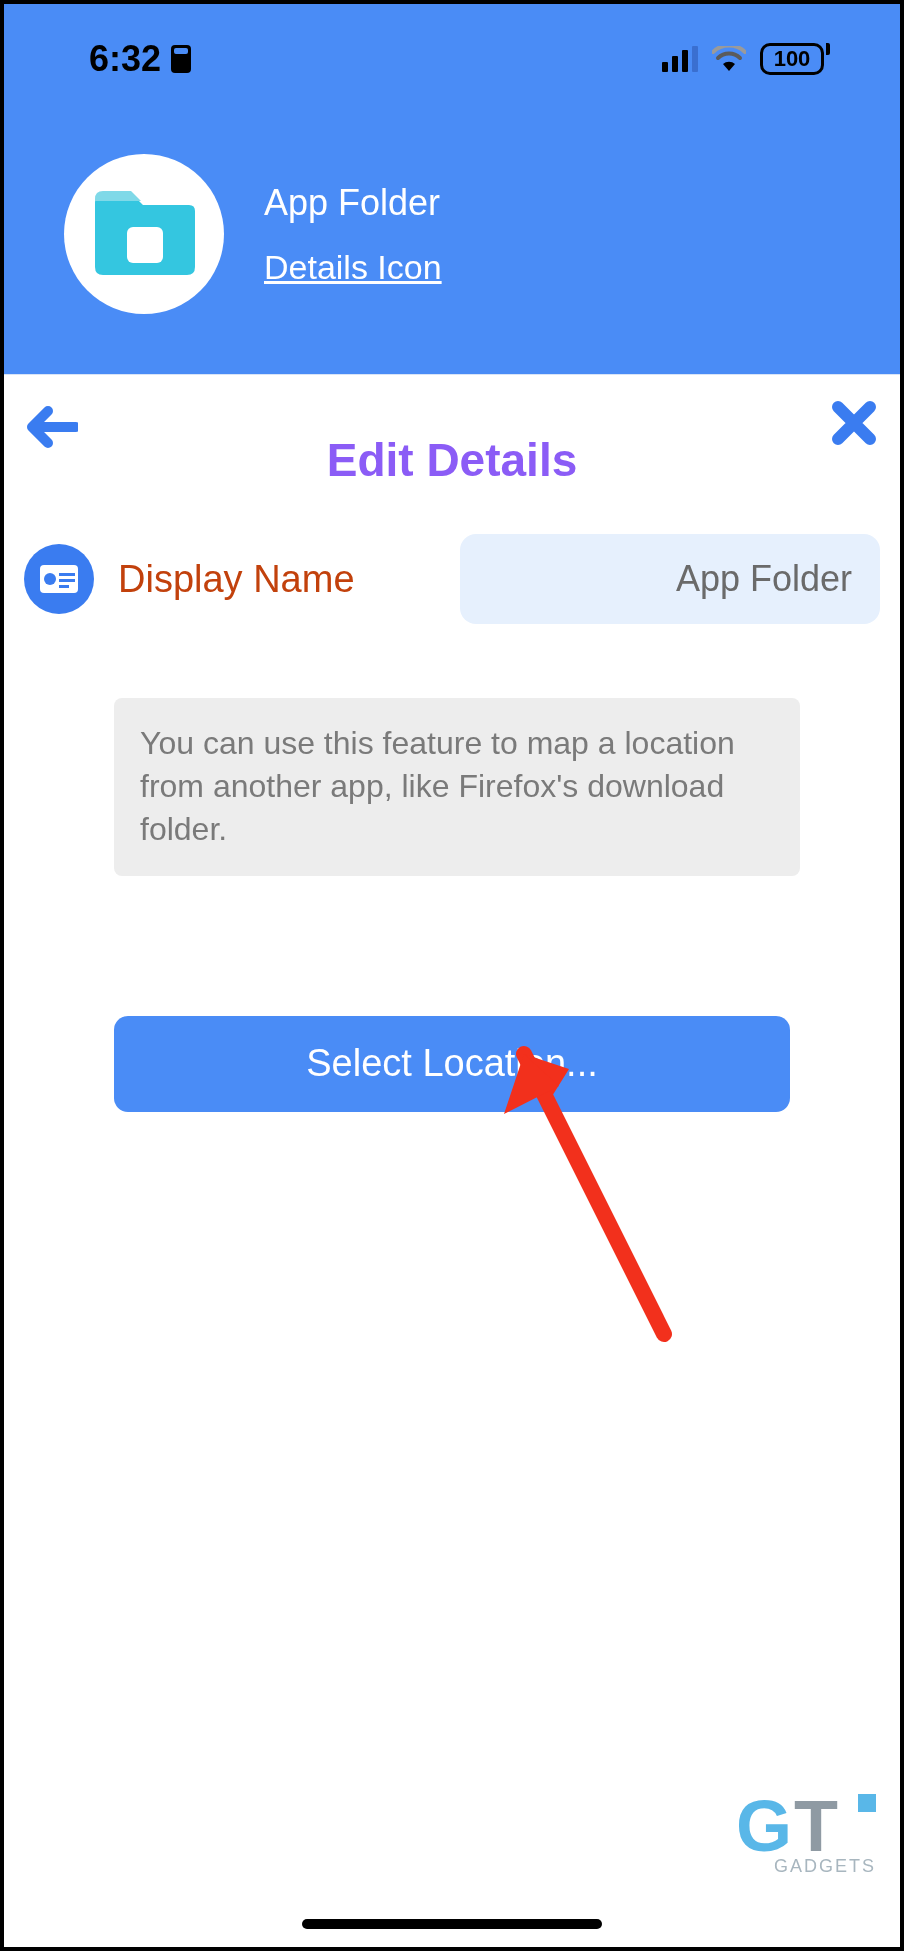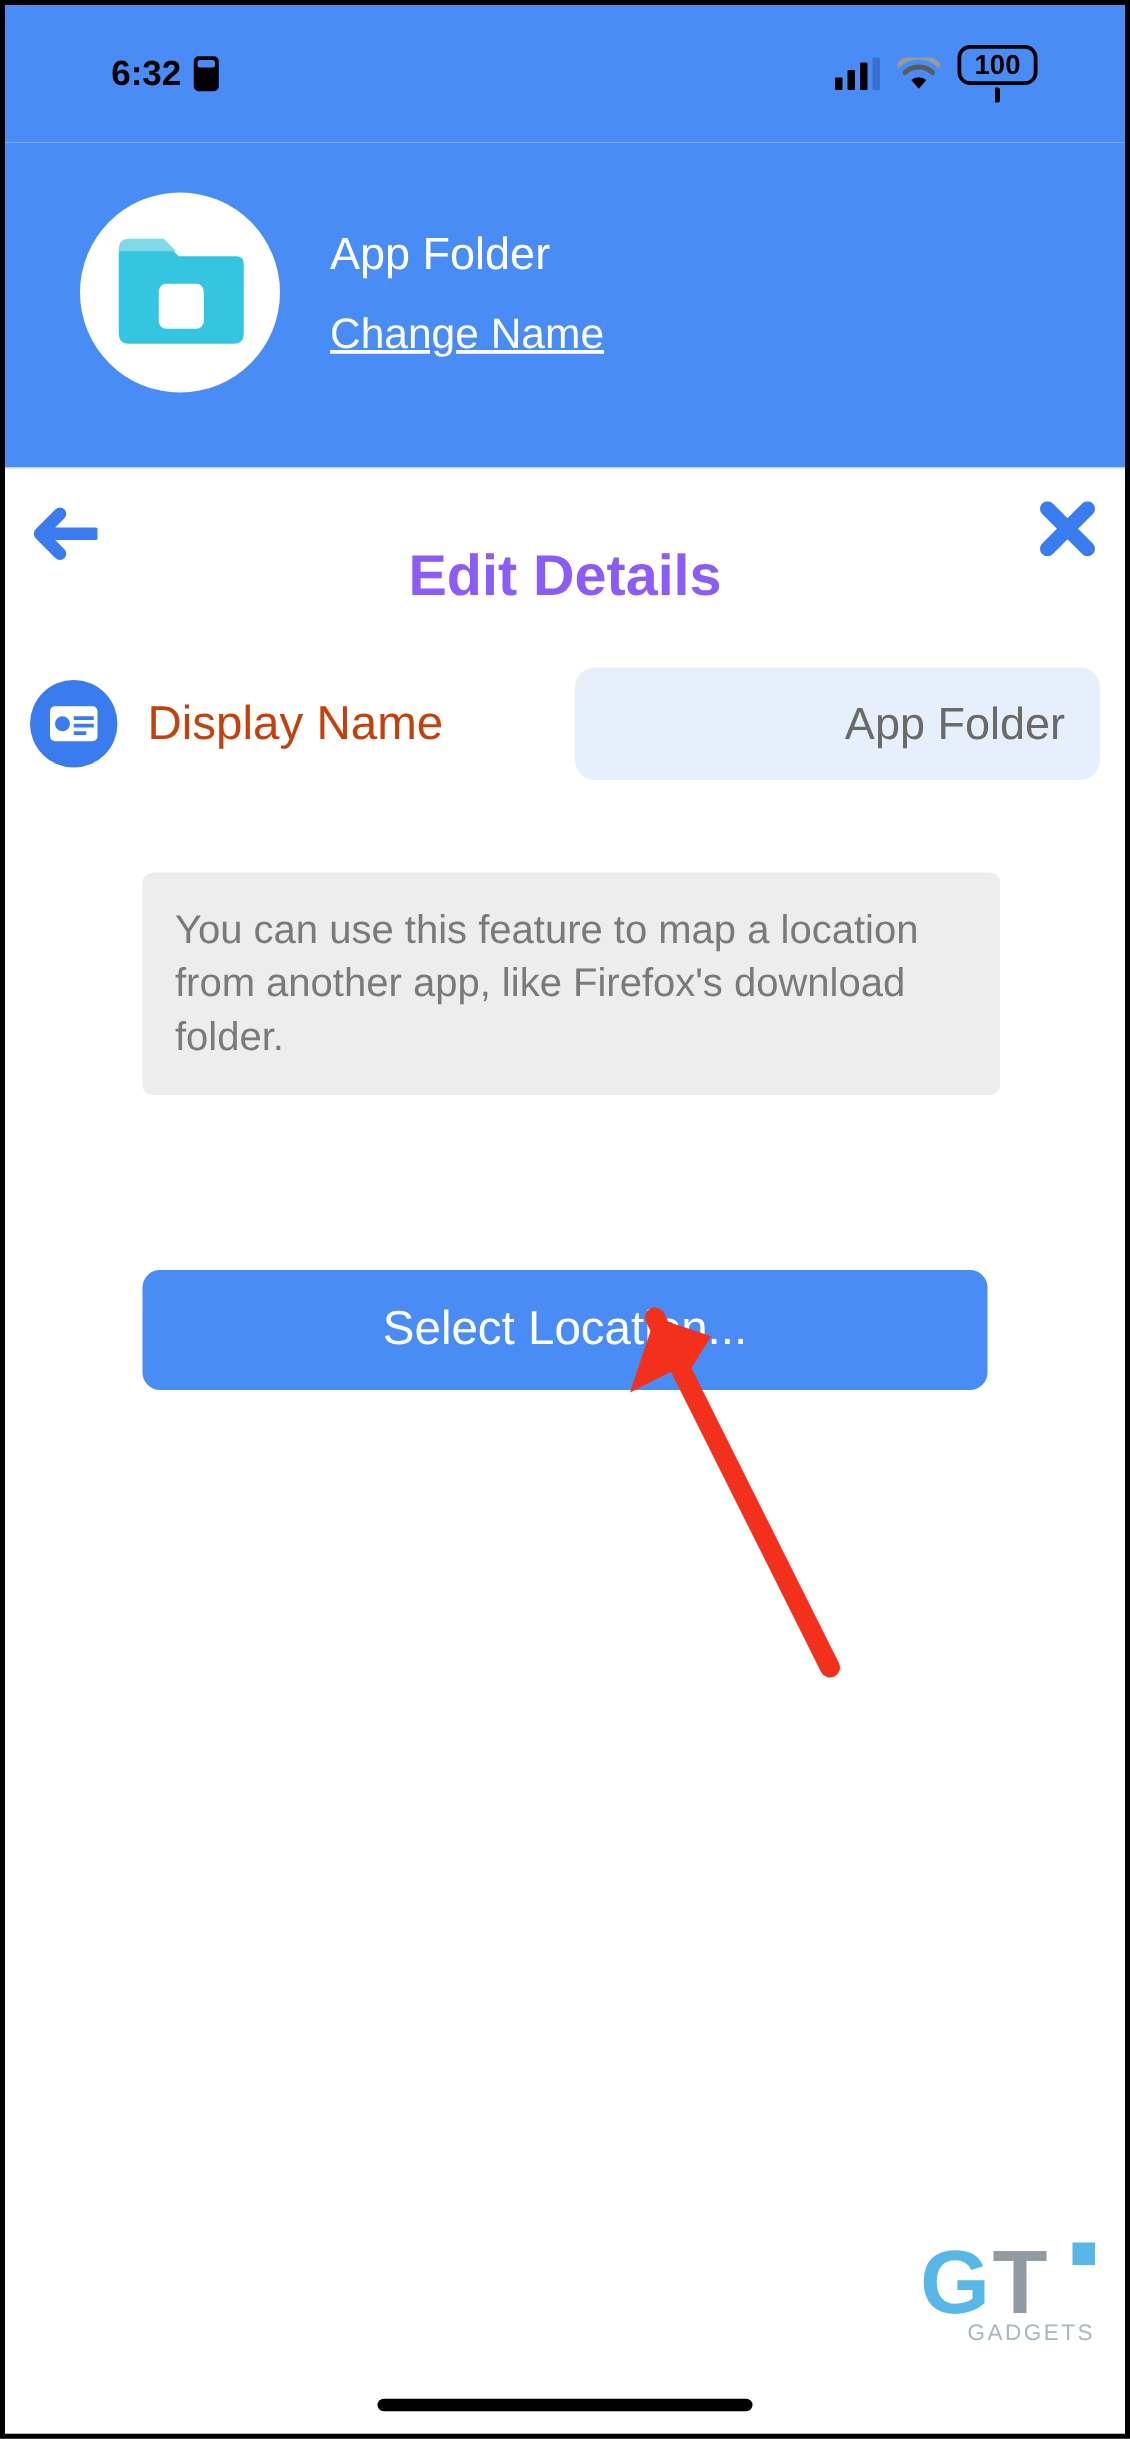--- a/index.html
+++ b/index.html
@@ -9,35 +9,35 @@
   
   .status-bar {
     height: 110px;
     background: #4a8cf6;
     display: flex;
     align-items: center;
     justify-content: space-between;
     padding: 0 70px 0 85px;
   }
   .status-left { display: flex; align-items: center; gap: 10px; }
-  .status-time { font-size: 28px; font-weight: 700; color: #000; }
+  .status-time { font-size: 36px; font-weight: 700; color: #000; }
   .status-id-badge {
     width: 20px; height: 28px; background:#000; border-radius:4px; position:relative;
   }
   .status-id-badge:after{content:""; position:absolute; top:3px; left:3px; right:3px; height:6px; background:#4a8cf6; border-radius:2px;}
   .status-right { display: flex; align-items: center; gap: 14px; }
   .cell-bars { display:flex; align-items:flex-end; gap:4px; height:26px;}
   .cell-bars span{ width:6px; background:#000; border-radius:1px;}
   .cell-bars span:nth-child(1){height:10px;}
   .cell-bars span:nth-child(2){height:16px;}
   .cell-bars span:nth-child(3){height:22px;}
   .cell-bars span:nth-child(4){height:26px; background:#3a6fd0;}
   .wifi-icon svg{ display:block; }
   .battery {
-    display:flex; align-items:center; gap:2px;flex-direction:column;
+    display:flex; align-items:flex-start; gap:2px;
   }
   .battery-body{
     border:3px solid #000; border-radius:10px; padding:2px 6px;
     font-size:22px; font-weight:800; color:#000; line-height:1;
     min-width:64px; text-align:center;
   }
   .battery-tip{ width:4px; height:12px; background:#000; border-radius:0 2px 2px 0;}
 
   
   .header {
@@ -162,21 +162,21 @@
 <div class="header">
   <div class="icon-circle">
     <svg class="folder-svg" viewBox="0 0 110 90">
       <path d="M6 14 Q6 6 14 6 H44 L54 16 H100 Q106 16 106 22 V78 Q106 86 98 86 H14 Q6 86 6 78 Z" fill="#34c6e0"></path>
       <path d="M6 10 Q6 2 14 2 H42 L52 12 H6 Z" fill="#7fd9e8"></path>
       <rect x="38" y="38" width="36" height="36" rx="6" fill="#fff"></rect>
     </svg>
   </div>
   <div class="header-text">
     <div class="header-title">App Folder</div>
-    <div class="header-link">Change Name</div>
+    <div class="header-link">Details Icon</div>
   </div>
 </div>
 
 <div class="title-row">
   <span class="back-btn">
     <svg width="54" height="44" viewBox="0 0 54 44">
       <path d="M52 22 H8 M8 22 L24 6 M8 22 L24 38" stroke="#3a7cf0" stroke-width="10" fill="none" stroke-linecap="round" stroke-linejoin="round"></path>
     </svg>
   </span>
   <div class="page-heading">Edit Details</div>

